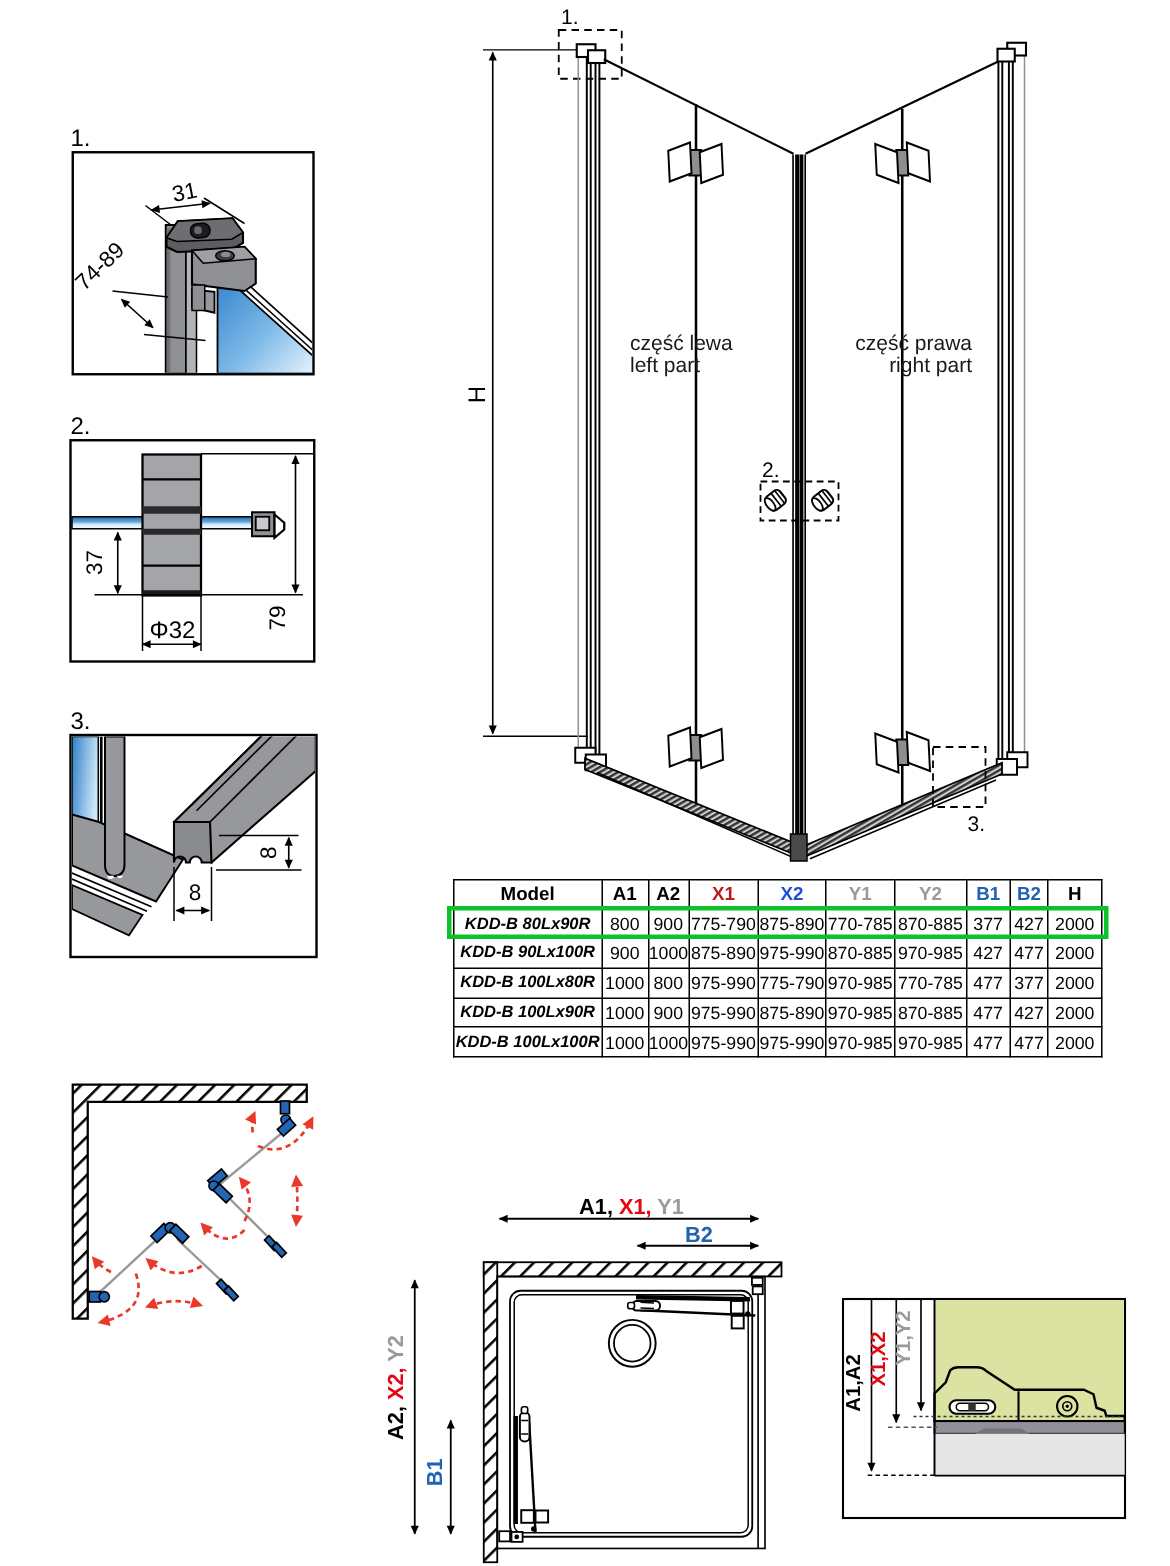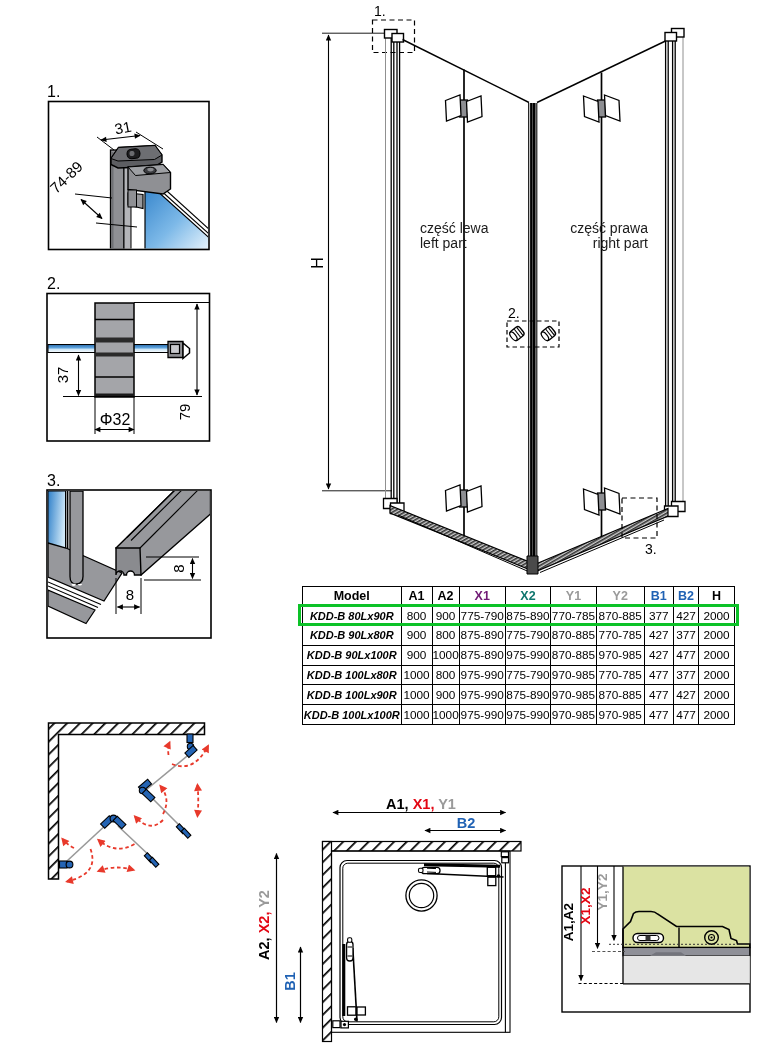--- a/index.html
+++ b/index.html
@@ -444,50 +444,38 @@
           <col style="width:47.5px">
           <col style="width:29.5px">
           <col style="width:25px">
           <col style="width:36px">
         </colgroup>
 <tbody>
           <tr style="height:19.2px">
             <th>Model</th>
             <th>A1</th>
             <th>A2</th>
-            <th style="color:#701a75">X1</th>
-            <th style="color:#0f766e">X2</th>
+            <th style="color:#b91c1c">X1</th>
+            <th style="color:#1d4ed8">X2</th>
             <th style="color:#9a9a9a">Y1</th>
             <th style="color:#9a9a9a">Y2</th>
             <th style="color:#2062b4">B1</th>
             <th style="color:#2062b4">B2</th>
             <th>H</th>
           </tr>
 <tr style="height:19.8px">
             <td class="m">KDD-B 80Lx90R</td>
             <td>800</td>
             <td>900</td>
             <td>775-790</td>
             <td>875-890</td>
             <td>770-785</td>
             <td>870-885</td>
             <td>377</td>
             <td>427</td>
-            <td>2000</td>
-          </tr>
-<tr style="height:19.8px">
-            <td class="m">KDD-B 90Lx80R</td>
-            <td>900</td>
-            <td>800</td>
-            <td>875-890</td>
-            <td>775-790</td>
-            <td>870-885</td>
-            <td>770-785</td>
-            <td>427</td>
-            <td>377</td>
             <td>2000</td>
           </tr>
 <tr style="height:19.8px">
             <td class="m">KDD-B 90Lx100R</td>
             <td>900</td>
             <td>1000</td>
             <td>875-890</td>
             <td>975-990</td>
             <td>870-885</td>
             <td>970-985</td>

